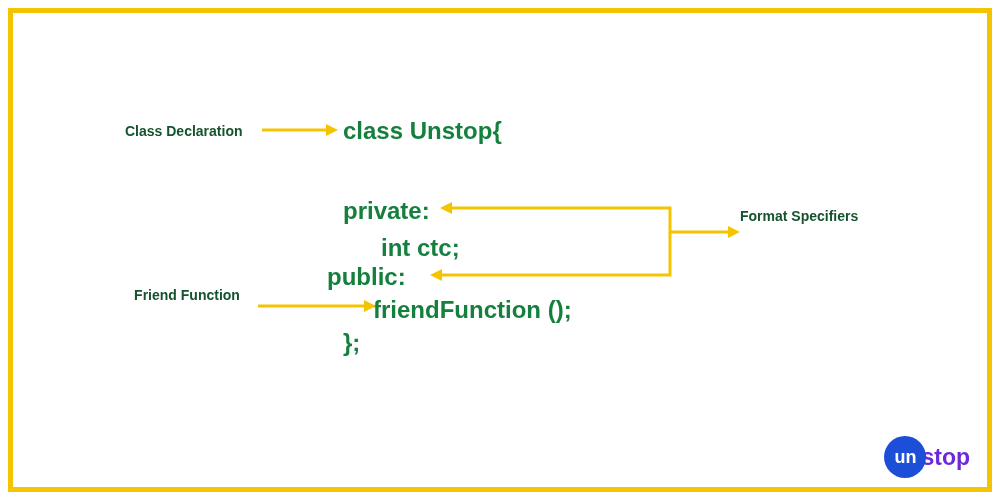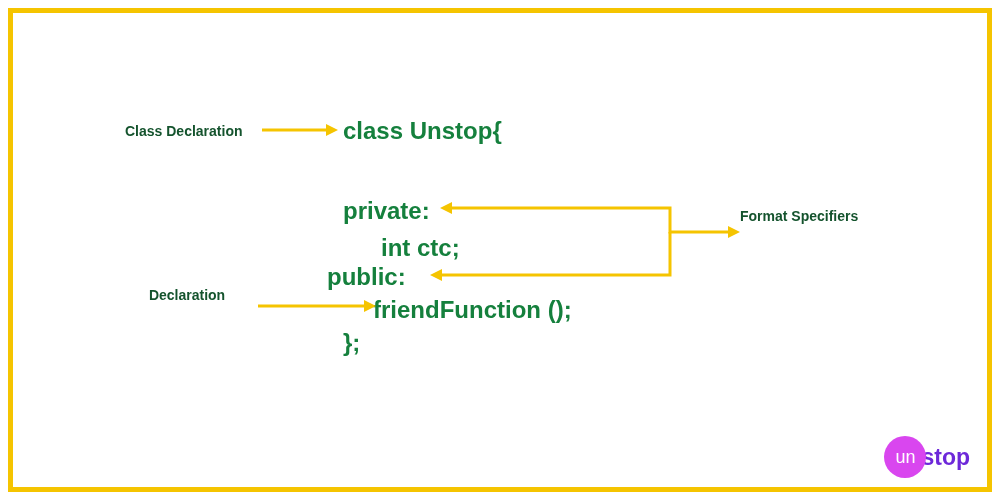--- a/index.html
+++ b/index.html
@@ -45,45 +45,45 @@
       position: absolute;
       right: 30px;
       bottom: 22px;
       display: flex;
       align-items: center;
     }
     .logo-circle {
       width: 42px;
       height: 42px;
       border-radius: 50%;
-      background: #d946ef;
+      background: #1d4ed8;
       display: flex;
       align-items: center;
       justify-content: center;
       color: #fff;
-      font-weight: normal;
+      font-weight: bold;
       font-size: 18px;
       z-index: 2;
     }
     .logo-text {
       color: #6d28d9;
       font-weight: bold;
       font-size: 23px;
       margin-left: -5px;
     }
   </style>
 </head>
 <body>
 
 <div class="frame"></div>
 
 <div class="label" style="left:125px; top:122px;">Class Declaration</div>
 
 <div class="label" style="left:122px; top:286px; width:130px;">
-  <div>Declaration</div>
+  <div>Friend Function</div>
 </div>
 
 <div class="label" style="left:740px; top:207px;">Format Specifiers</div>
 
 <div class="code" style="left:343px; top:115px;">class Unstop{</div>
 <div class="code" style="left:343px; top:195px;">private:</div>
 <div class="code code-indent" style="left:343px; top:232px;">int ctc;</div>
 <div class="code" style="left:327px; top:261px;">public:</div>
 <div class="code code-indent" style="left:335px; top:294px;">friendFunction ();</div>
 <div class="code" style="left:343px; top:327px;">};</div>

